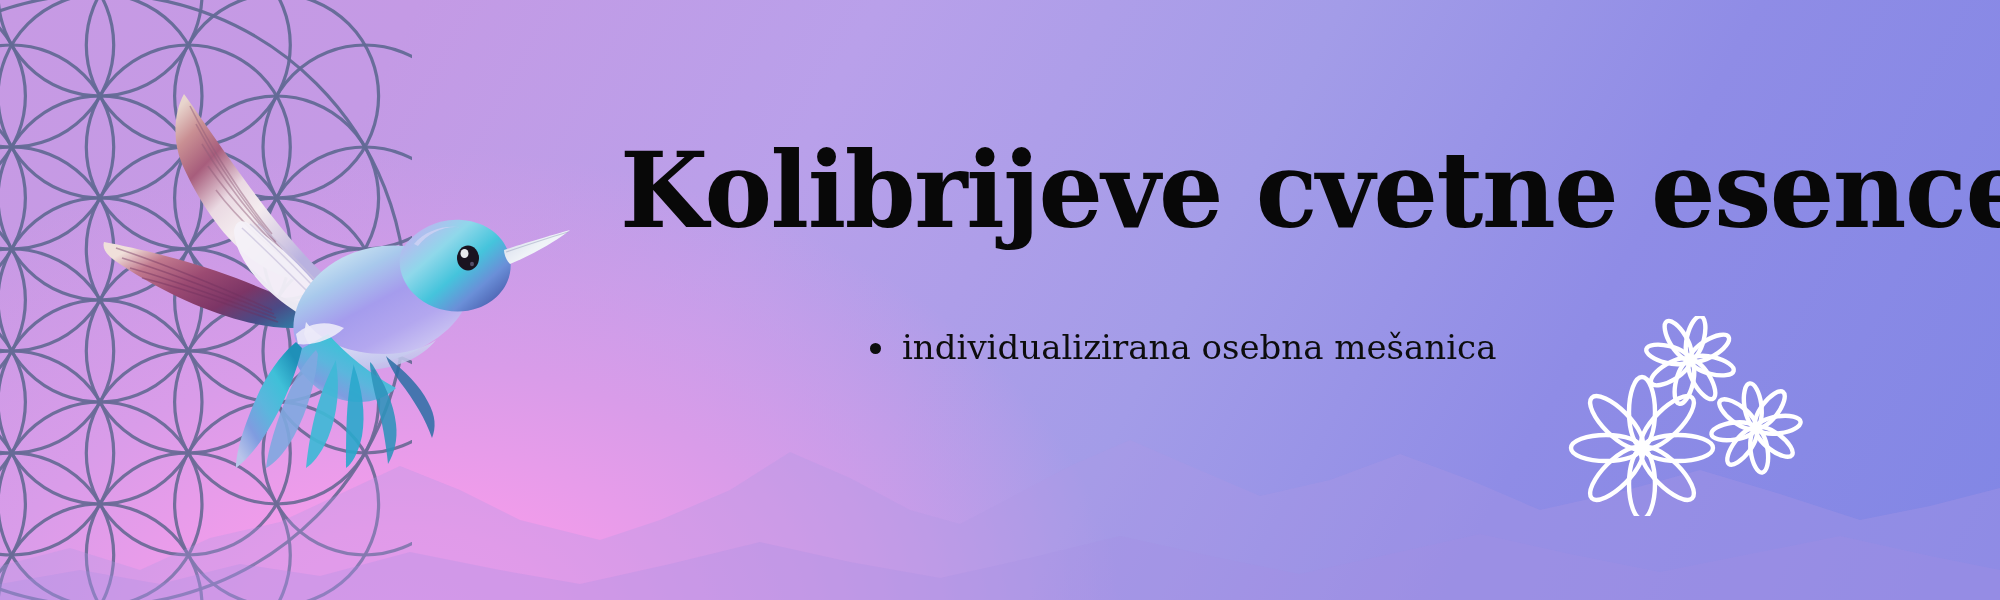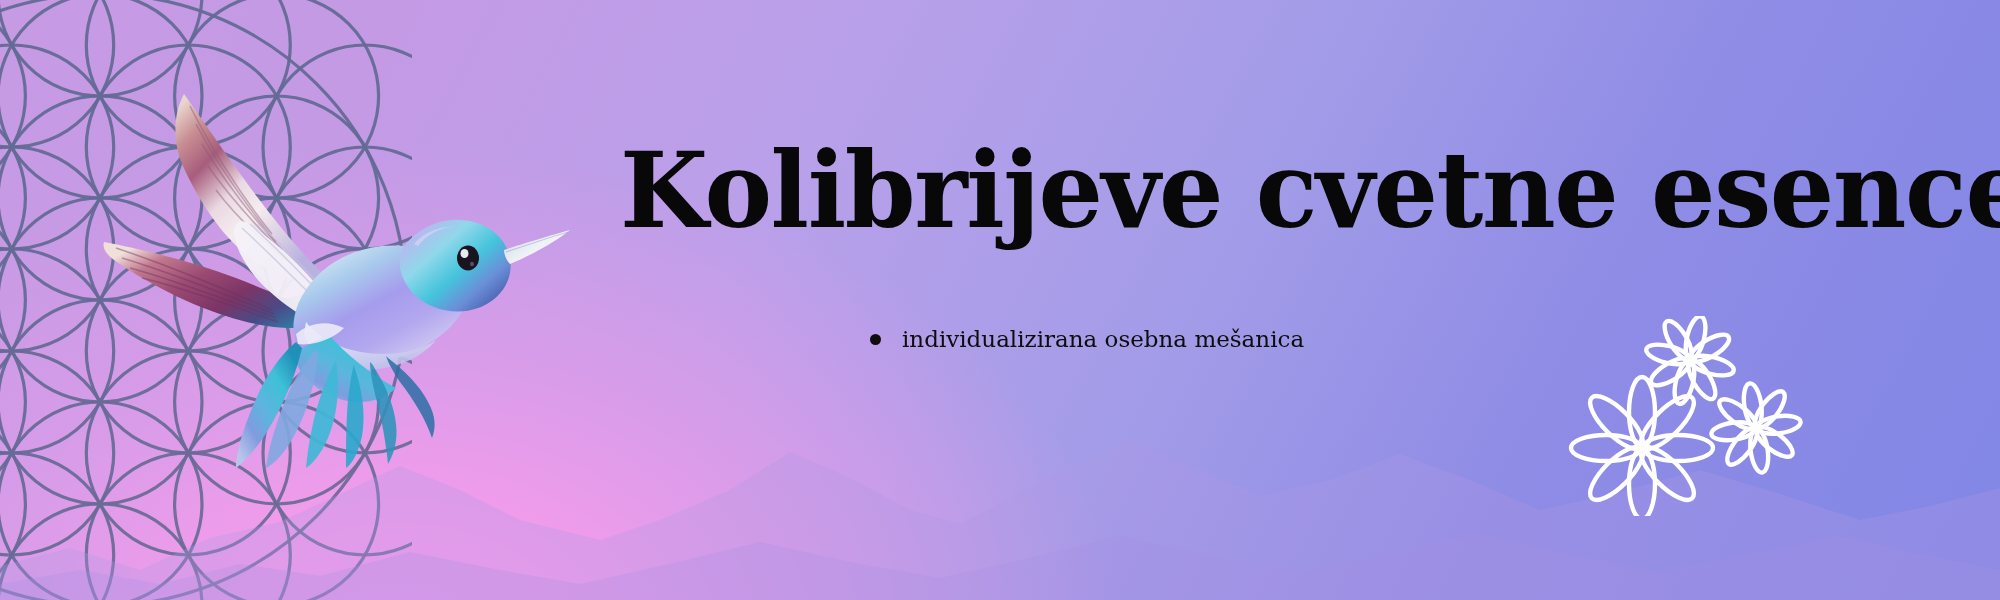--- a/index.html
+++ b/index.html
@@ -73,21 +73,21 @@
 
   .bullets {
     position:absolute;
     left:866px; top:322px;
     list-style:none;
   }
   .bullets li {
     position:relative;
     padding-left:36px;
     font-family:"DejaVu Serif", "Liberation Serif", serif;
-    font-size:23px;
+    font-size:34px;
     line-height:1.52;
     color:#0d0d0d;
     white-space:nowrap;
   }
   .bullets li::before {
     content:"";
     position:absolute;
     left:4px; top:50%;
     width:11px; height:11px;
     margin-top:-5px;

